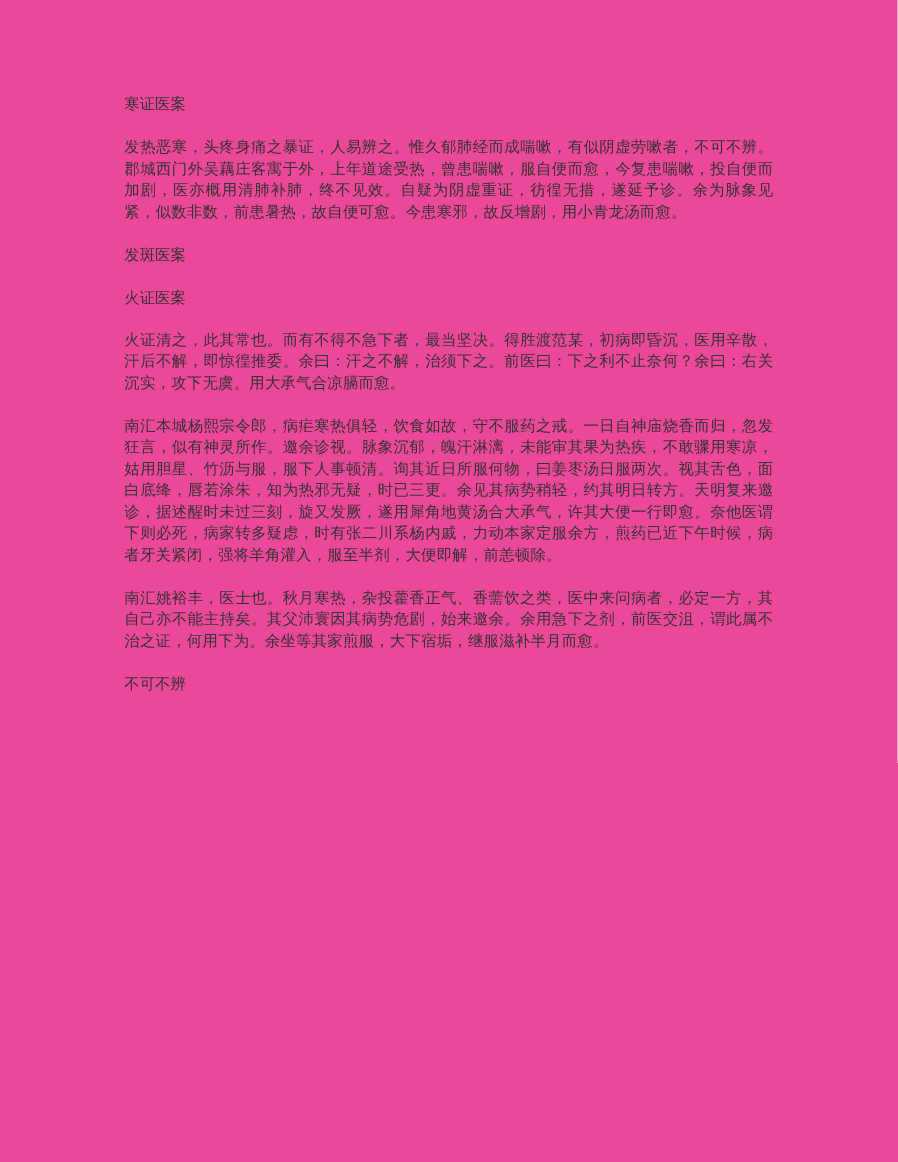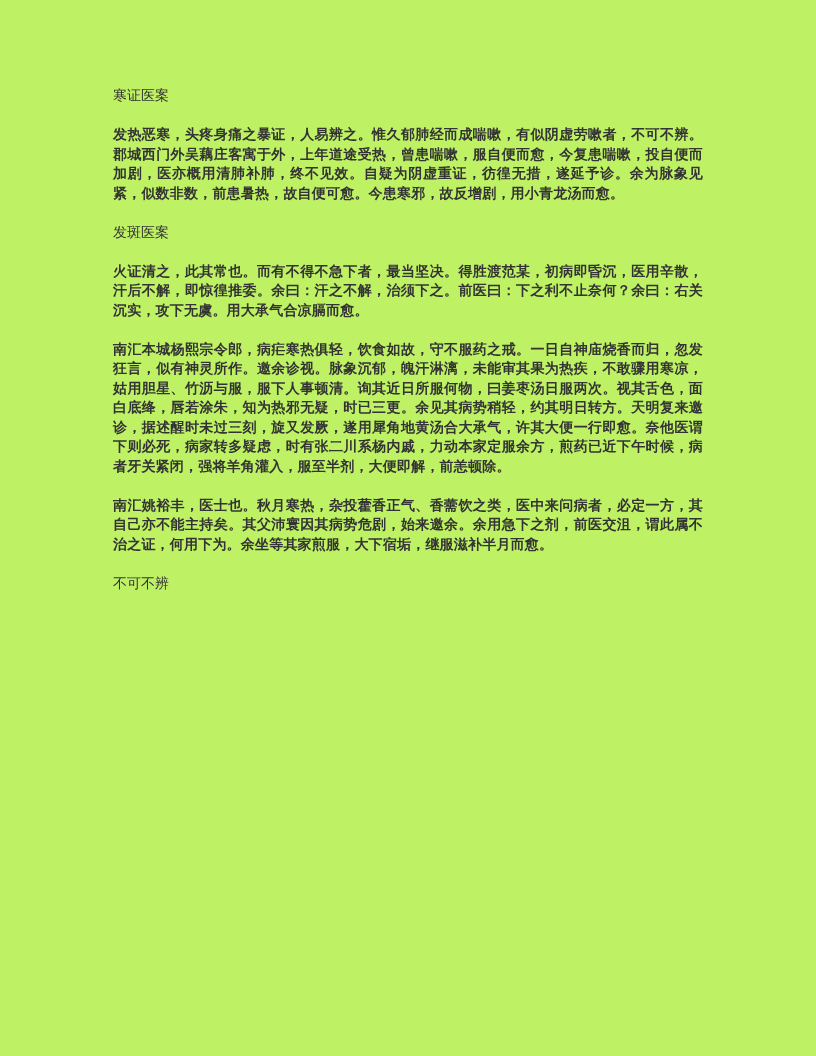--- a/index.html
+++ b/index.html
@@ -5,21 +5,21 @@
   html, body {
     margin: 0;
     padding: 0;
     background: #ffffff;
   }
   .page {
     position: relative;
     width: 816px;
     height: 1056px;
     margin: 0 auto;
-    background: #bef264;
+    background: #ec4899;
     box-sizing: border-box;
     padding: 86px 113px 30px 113px;
     overflow: hidden;
     font-family: "Liberation Serif", "DejaVu Serif", serif;
     font-size: 14px;
     line-height: 19.5px;
     color: #333333;
   }
   .doc-heading {
     font-size: 14px;
@@ -29,38 +29,38 @@
   }
   .doc-section:first-child .doc-heading:first-child {
     margin-top: 0;
   }
   .doc-paragraph {
     margin: 19.5px 0;
     text-align: justify;
     text-justify: inter-ideograph;
     word-break: break-all;
     letter-spacing: 0.2px;
-    font-weight: bold;
   }
 </style>
 </head>
 <body>
 
 <div class="page">
 
   <div class="doc-section">
     <h2 class="doc-heading">寒证医案</h2>
     <p class="doc-paragraph">发热恶寒，头疼身痛之暴证，人易辨之。惟久郁肺经而成喘嗽，有似阴虚劳嗽者，不可不辨。郡城西门外吴藕庄客寓于外，上年道途受热，曾患喘嗽，服自便而愈，今复患喘嗽，投自便而加剧，医亦概用清肺补肺，终不见效。自疑为阴虚重证，彷徨无措，遂延予诊。余为脉象见紧，似数非数，前患暑热，故自便可愈。今患寒邪，故反增剧，用小青龙汤而愈。</p>
   </div>
 
   <div class="doc-section">
     <h2 class="doc-heading">发斑医案</h2>
   </div>
 
   <div class="doc-section">
+    <h2 class="doc-heading">火证医案</h2>
     <p class="doc-paragraph">火证清之，此其常也。而有不得不急下者，最当坚决。得胜渡范某，初病即昏沉，医用辛散，汗后不解，即惊徨推委。余曰：汗之不解，治须下之。前医曰：下之利不止奈何？余曰：右关沉实，攻下无虞。用大承气合凉膈而愈。</p>
     <p class="doc-paragraph">南汇本城杨熙宗令郎，病疟寒热俱轻，饮食如故，守不服药之戒。一日自神庙烧香而归，忽发狂言，似有神灵所作。邀余诊视。脉象沉郁，魄汗淋漓，未能审其果为热疾，不敢骤用寒凉，姑用胆星、竹沥与服，服下人事顿清。询其近日所服何物，曰姜枣汤日服两次。视其舌色，面白底绛，唇若涂朱，知为热邪无疑，时已三更。余见其病势稍轻，约其明日转方。天明复来邀诊，据述醒时未过三刻，旋又发厥，遂用犀角地黄汤合大承气，许其大便一行即愈。奈他医谓下则必死，病家转多疑虑，时有张二川系杨内戚，力动本家定服余方，煎药已近下午时候，病者牙关紧闭，强将羊角灌入，服至半剂，大便即解，前恙顿除。</p>
     <p class="doc-paragraph">南汇姚裕丰，医士也。秋月寒热，杂投藿香正气、香薷饮之类，医中来问病者，必定一方，其自己亦不能主持矣。其父沛寰因其病势危剧，始来邀余。余用急下之剂，前医交沮，谓此属不治之证，何用下为。余坐等其家煎服，大下宿垢，继服滋补半月而愈。</p>
   </div>
 
   <div class="doc-section">
     <h2 class="doc-heading">不可不辨</h2>
   </div>
 
 </div>

